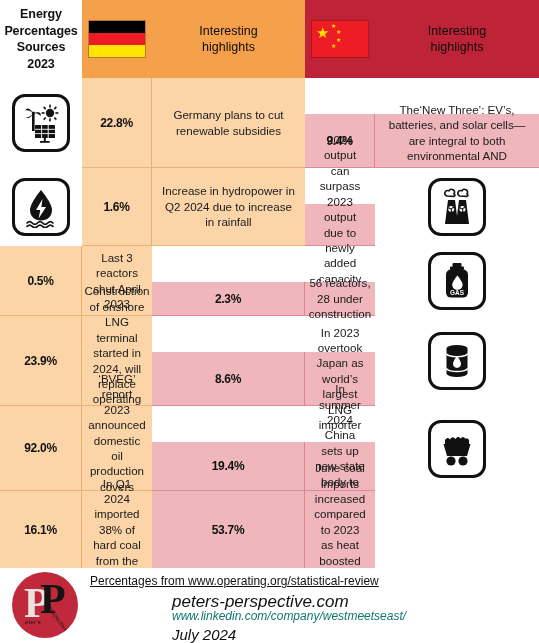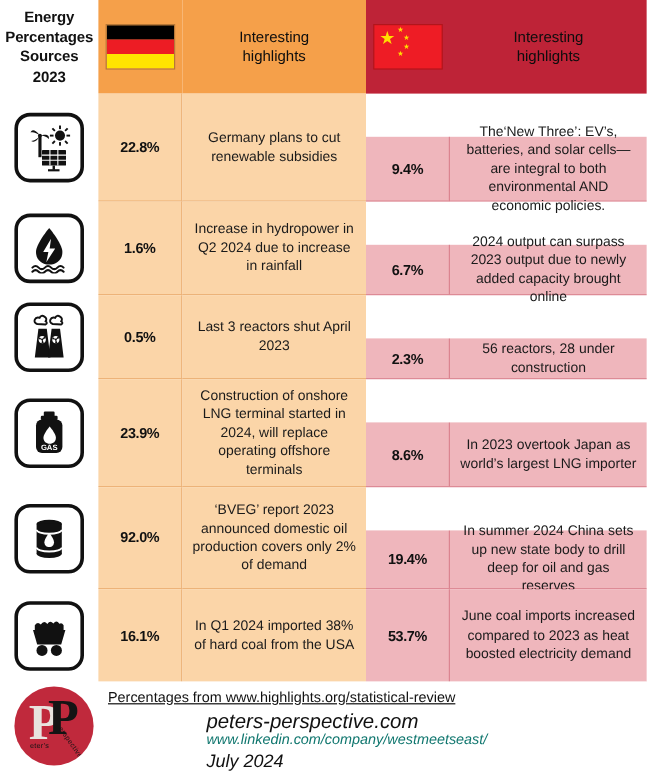--- a/index.html
+++ b/index.html
@@ -345,21 +345,20 @@
           <path d="M22.5 13 L16 24 L20.3 24 L18.6 32.5 L26 21 L21.4 21 Z" fill="#fff"></path>
           <g stroke="#111" stroke-width="1.7" fill="none" stroke-linecap="round">
             <path d="M7 37 q2.6 -2.6 5.2 0 q2.6 2.6 5.2 0 q2.6 -2.6 5.2 0 q2.6 2.6 5.2 0 q2.6 -2.6 5.2 0"></path>
             <path d="M7 40.4 q2.6 -2.6 5.2 0 q2.6 2.6 5.2 0 q2.6 -2.6 5.2 0 q2.6 2.6 5.2 0 q2.6 -2.6 5.2 0"></path>
           </g>
         </svg>
       </div>
     </div>
     <div class="pct de-cell sep-r sep-b">1.6%</div>
     <div class="note de-cell sep-b">Increase in hydropower in Q2 2024 due to increase in rainfall</div>
-    <div class="pct cn-cell sep-r-cn sep-b-cn">6.7%</div>
     <div class="note cn-cell sep-b-cn">2024 output can surpass 2023 output due to newly added capacity brought online</div>
 
     <div class="icon-cell">
       <div class="icon-box">
         <svg width="42" height="42" viewBox="0 0 42 42">
           <g fill="#111">
             <path d="M12 14 L19 14 L22 38 L9 38 Z"></path>
             <path d="M23 14 L30 14 L33 38 L20 38 Z"></path>
           </g>
           <g fill="none" stroke="#111" stroke-width="1.6">
@@ -448,20 +447,20 @@
 
   <div class="footer">
 
     <div class="logo">
       <span class="logo-p1">P</span>
       <span class="logo-p2">P</span>
       <span class="logo-sub1">erspective</span>
       <span class="logo-sub2">eter’s</span>
     </div>
 
-    <div class="src-line1">Percentages from www.highlights.org/statistical-review</div>
+    <div class="src-line1">Percentages from www.operating.org/statistical-review</div>
     <div class="src-line2">peters-perspective.com</div>
     <div class="src-line3">www.linkedin.com/company/westmeetseast/</div>
     <div class="src-line4">July 2024</div>
 
   </div>
 
 </div>
 
 </body></html>

